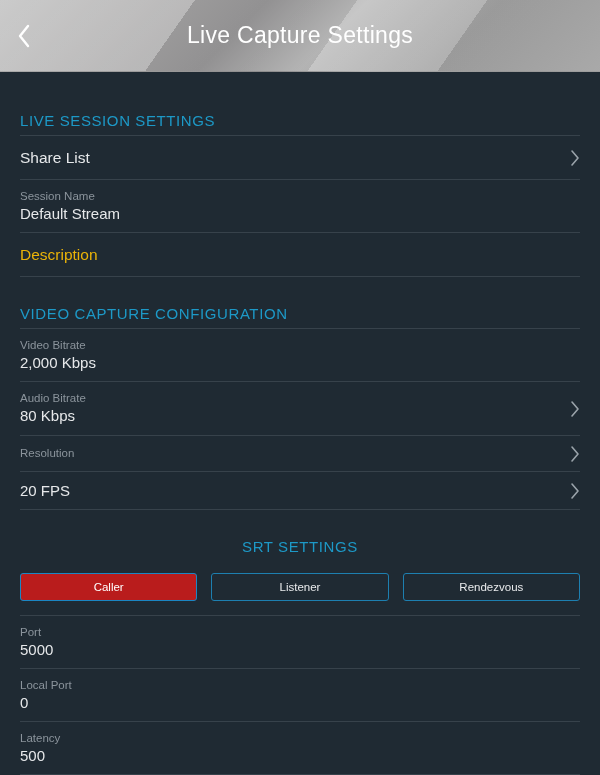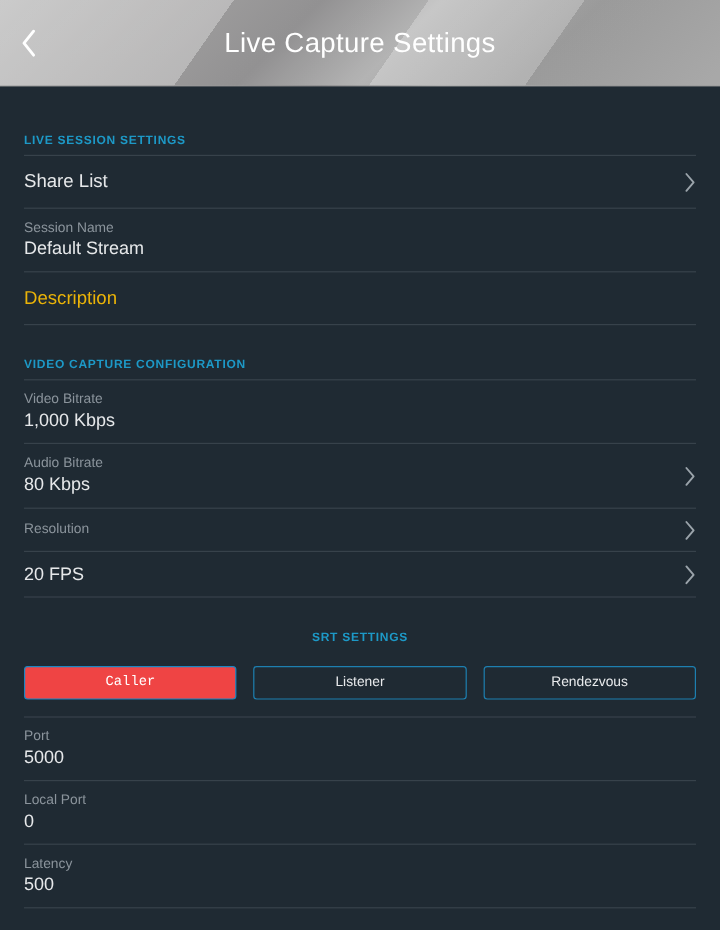--- a/index.html
+++ b/index.html
@@ -37,23 +37,23 @@
     color: #fff;
     font-size: 23px;
     font-weight: 300;
     letter-spacing: .3px;
     position: relative;
   }
   .content { padding: 0 20px; }
   .spacer-top { height: 40px; }
   .section-heading {
     color: #1d99c7;
-    font-size: 10px;
+    font-size: 15px;
     letter-spacing: .6px;
-    font-weight: 700;
+    font-weight: 400;
     text-transform: uppercase;
     padding-bottom: 6px;
     border-bottom: 1px solid #37424b;
   }
   .row {
     border-bottom: 1px solid #37424b;
     display: flex;
     align-items: center;
     justify-content: space-between;
     cursor: pointer;
@@ -75,21 +75,21 @@
     flex:1;
     background: transparent;
     color: #e8eaec;
     border: 1px solid #1d7fb0;
     border-radius: 3px;
     height: 28px;
     font-size: 11.5px;
     font-weight: 300;
     cursor:pointer;
   }
-  .seg button.active { background: #ef4444; border-color:#1b86c3; color:#fff;font-family:Liberation Mono, monospace; }
+  .seg button.active { background: #b91c1c; border-color:#1b86c3; color:#fff; }
   svg { display:block; }
 </style>
 </head>
 <body>
 
 <div class="header">
   <div class="back">
     <svg width="14" height="24" viewBox="0 0 14 24">
       <polyline points="11,2 3,12 11,22" fill="none" stroke="#ffffff" stroke-width="2.4" stroke-linecap="round" stroke-linejoin="round"></polyline>
     </svg>
@@ -124,21 +124,21 @@
       </div>
   </div>
 
   <div class="gap"></div>
 
   <div class="section-heading">VIDEO CAPTURE CONFIGURATION</div>
 
   <div class="row stack">
     <div class="row-inner">
       <div class="lbl">Video Bitrate</div>
-      <div class="value">1,000 Kbps</div>
+      <div class="value">2,000 Kbps</div>
     </div>
   </div>
 
   <div class="row stack">
     <div class="row-inner">
       <div class="lbl">Audio Bitrate</div>
       <div class="value">80 Kbps</div>
     </div>
     <svg class="chev" width="10" height="18" viewBox="0 0 10 18">
         <polyline points="2,2 8,9 2,16" fill="none" stroke="#9aa3aa" stroke-width="1.6" stroke-linecap="round" stroke-linejoin="round"></polyline>

